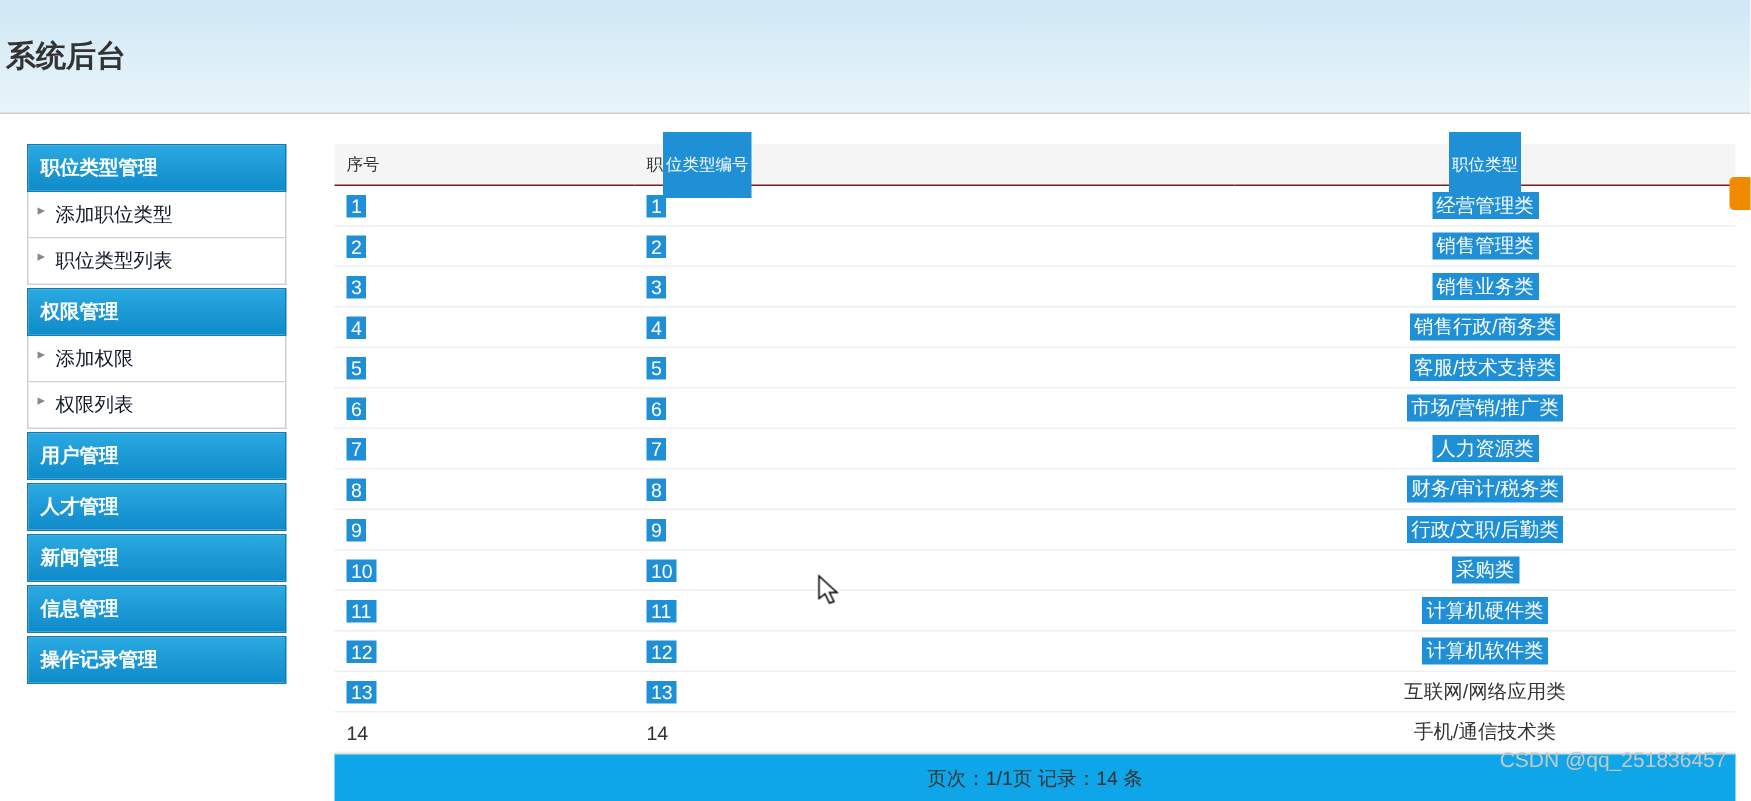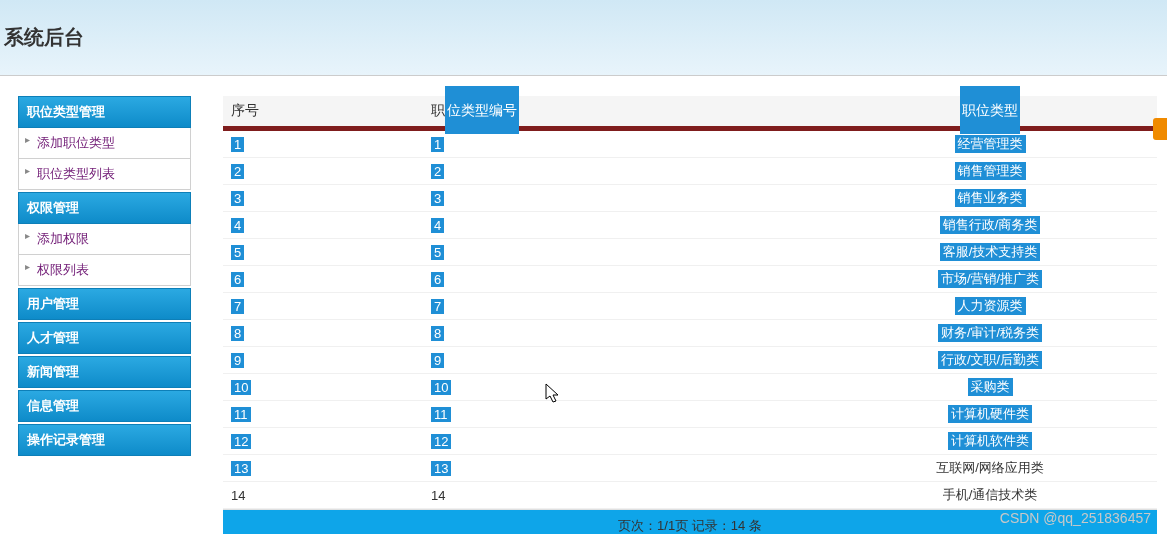--- a/index.html
+++ b/index.html
@@ -36,21 +36,21 @@
       padding: 6px 8px;
       font-size: 13px;
       border: 1px solid #0d7fb8;
     }
     
     .menu-item {
       background: #fff;
       border: 1px solid #d0d0d0;
       border-top: none;
       padding: 6px 8px 6px 18px;
-      color: #701a75;
+      color: #0f172a;
       font-size: 13px;
       cursor: pointer;
       position: relative;
     }
     
     .menu-item::before {
       content: "▸";
       position: absolute;
       left: 6px;
       color: #888;
@@ -69,23 +69,23 @@
     table {
       width: 100%;
       border-collapse: collapse;
     }
     
     th {
       background: #f5f5f5;
       padding: 6px 8px;
       text-align: left;
       font-weight: normal;
-      font-size: 14px;
+      font-size: 11px;
       color: #333;
-      border-bottom: 5px solid #7f1d1d;
+      border-bottom: 1px solid #7f1d1d;
     }
     
     th .sel {
       background: #1f8fd6;
       color: #fff;
       padding: 16px 2px;
     }
     
     td {
       padding: 4px 8px;
@@ -112,21 +112,21 @@
       background: #0ea5e9;
       text-align: center;
       padding: 7px;
       font-size: 13px;
       color: #333;
       border-top: 1px solid #e0e0e0;
     }
     
     .watermark {
       position: fixed;
-      bottom: 8px;
+      bottom: 20px;
       right: 16px;
       color: #c8c8c8;
       font-size: 14px;
       margin-top: 47px;
     }
     
     .edge-icon {
       position: fixed;
       right: 0;
       top: 118px;

